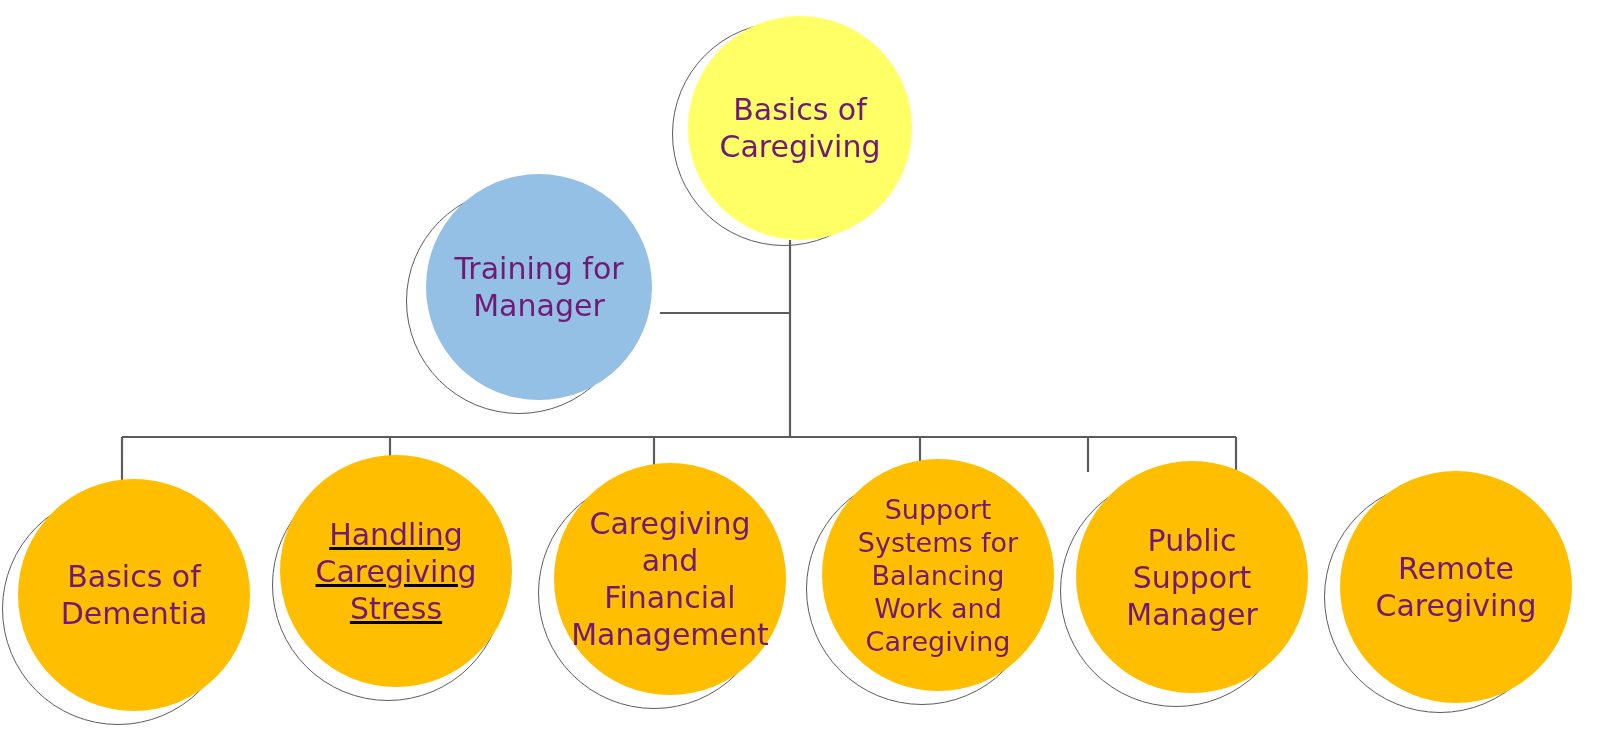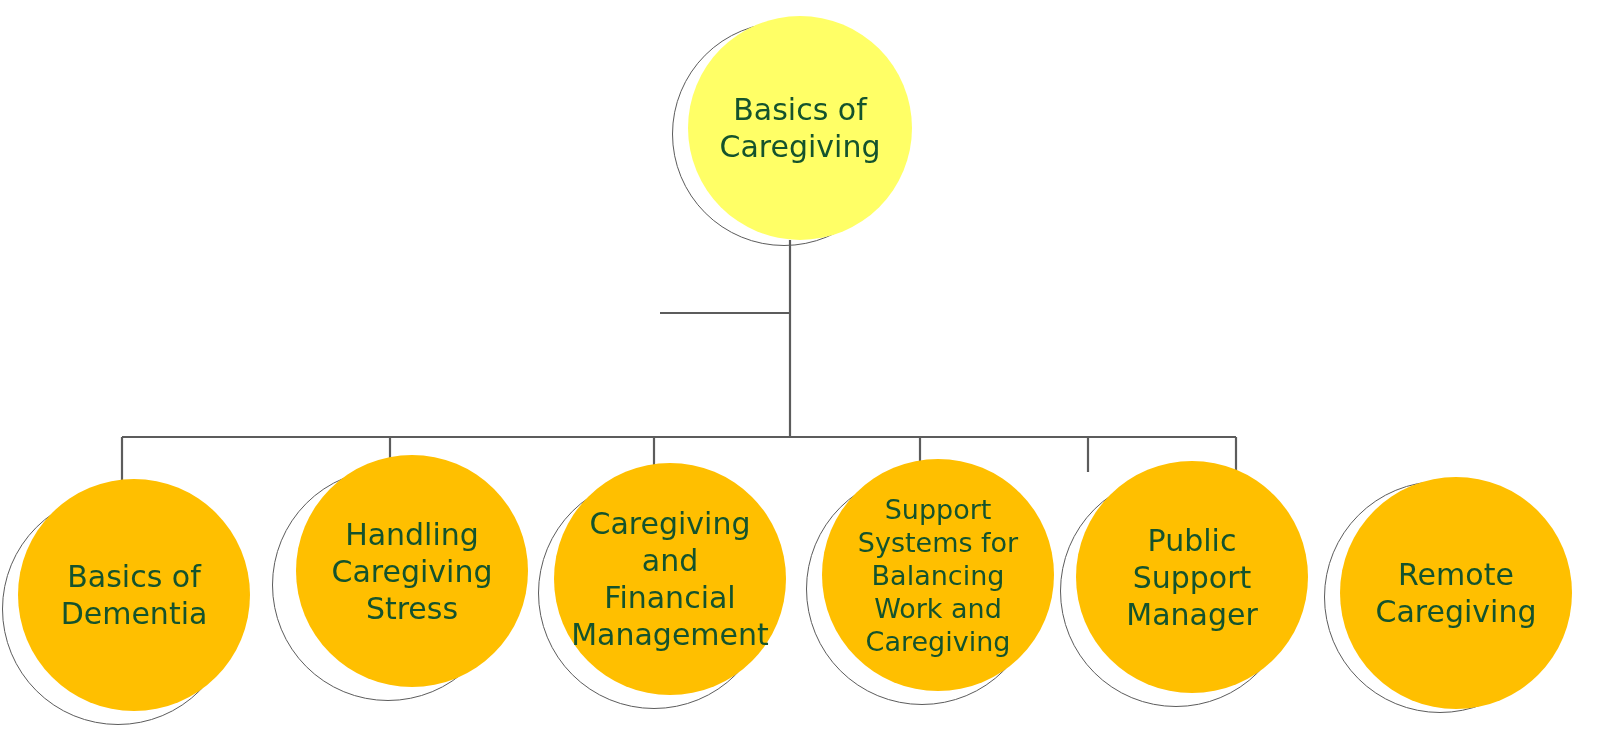--- a/index.html
+++ b/index.html
@@ -38,21 +38,21 @@
   }
   .node-fill {
     position: absolute;
     border-radius: 50%;
     box-sizing: border-box;
     display: flex;
     align-items: center;
     justify-content: center;
   }
   .node-label {
-    color: #14532d;
+    color: #701a75;
     text-align: center;
     font-size: 30px;
     line-height: 37px;
     white-space: pre-line;
     letter-spacing: 0px;
     padding: 0 4px;
   }
   .label-sm {
     font-size: 27px;
     line-height: 33px;
@@ -82,33 +82,40 @@
   </svg>
 
   <div class="node" style="left:672px; top:16px; width:240px; height:240px;">
     <div class="node-outline" style="left:0px; top:6px; width:224px; height:224px;"></div>
     <div class="node-fill" style="left:16px; top:0px; width:224px; height:224px; background:#ffff66;">
       <div class="node-label">Basics of
 Caregiving</div>
     </div>
   </div>
 
+  <div class="node" style="left:406px; top:174px; width:256px; height:240px;">
+    <div class="node-outline" style="left:0px; top:14px; width:226px; height:226px;"></div>
+    <div class="node-fill" style="left:20px; top:0px; width:226px; height:226px; background:#95c0e6;">
+      <div class="node-label">Training for
+Manager</div>
+    </div>
+  </div>
 
 
   <div class="node" style="left:2px; top:479px; width:248px; height:254px;">
     <div class="node-outline" style="left:0px; top:14px; width:232px; height:232px;"></div>
     <div class="node-fill" style="left:16px; top:0px; width:232px; height:232px; background:#ffbf00;">
       <div class="node-label">Basics of
 Dementia</div>
     </div>
   </div>
 
   <div class="node" style="left:272px; top:455px; width:248px; height:254px;">
     <div class="node-outline" style="left:0px; top:14px; width:232px; height:232px;"></div>
-    <div class="node-fill" style="left:24px; top:0px; width:232px; height:232px; background:#ffbf00;">
+    <div class="node-fill" style="left:8px; top:0px; width:232px; height:232px; background:#ffbf00;text-decoration:underline;">
       <div class="node-label">Handling
 Caregiving
 Stress</div>
     </div>
   </div>
 
   <div class="node" style="left:538px; top:463px; width:248px; height:254px;">
     <div class="node-outline" style="left:0px; top:14px; width:232px; height:232px;"></div>
     <div class="node-fill" style="left:16px; top:0px; width:232px; height:232px; background:#ffbf00;">
       <div class="node-label">Caregiving
@@ -133,19 +140,19 @@
     <div class="node-outline" style="left:0px; top:14px; width:232px; height:232px;"></div>
     <div class="node-fill" style="left:16px; top:0px; width:232px; height:232px; background:#ffbf00;">
       <div class="node-label">Public
 Support
 Manager</div>
     </div>
   </div>
 
   <div class="node" style="left:1324px; top:467px; width:248px; height:254px;">
     <div class="node-outline" style="left:0px; top:14px; width:232px; height:232px;"></div>
-    <div class="node-fill" style="left:16px; top:10px; width:232px; height:232px; background:#ffbf00;">
+    <div class="node-fill" style="left:16px; top:4px; width:232px; height:232px; background:#ffbf00;">
       <div class="node-label">Remote
 Caregiving</div>
     </div>
   </div>
 
 </div>
 
 </body></html>

